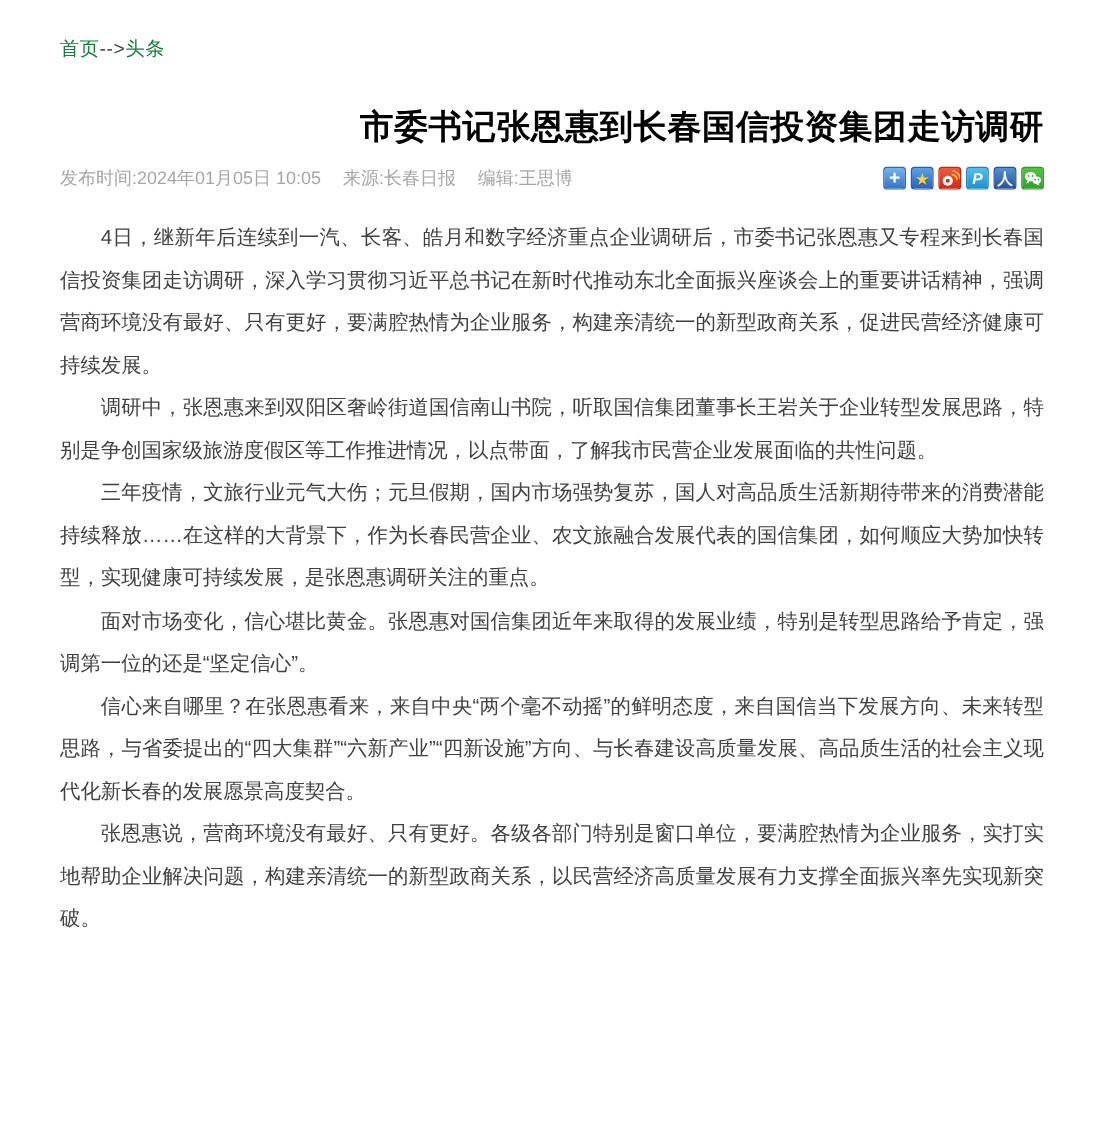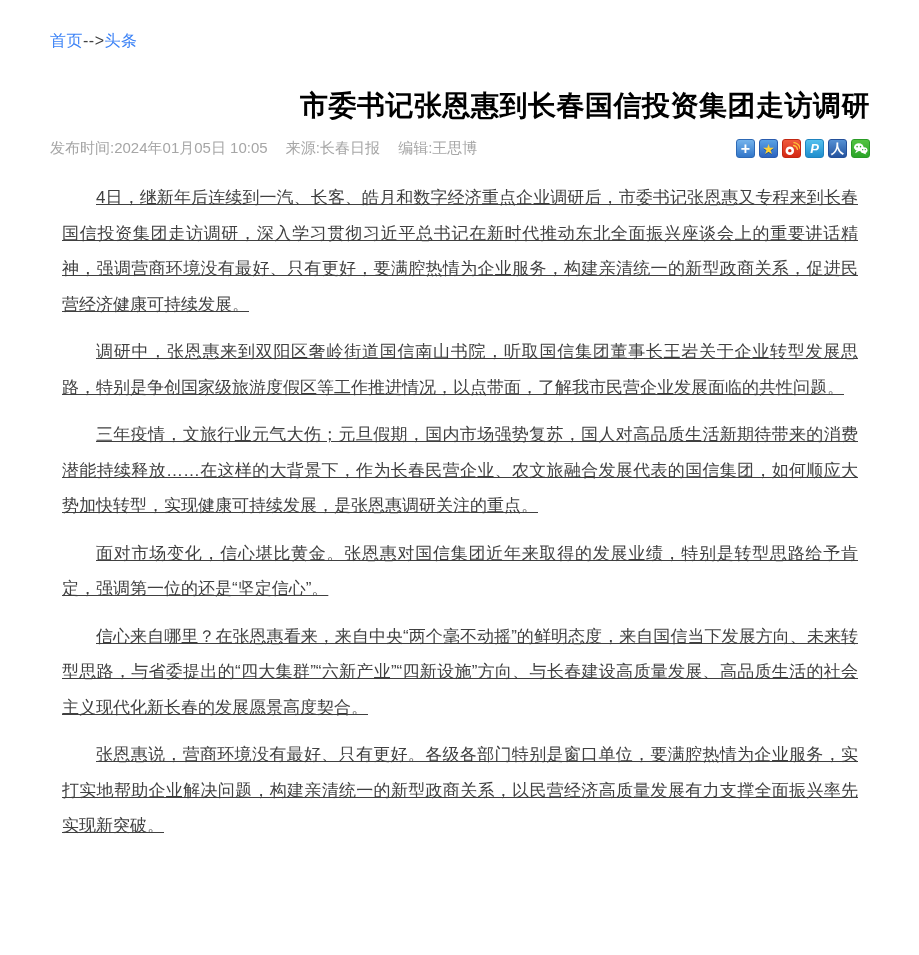--- a/index.html
+++ b/index.html
@@ -16,21 +16,21 @@
     padding: 0 49px 20px 50px;
     background: #ffffff;
   }
   .breadcrumb {
     padding-top: 31px;
     font-size: 16px;
     color: #404040;
     letter-spacing: 0.5px;
   }
   .breadcrumb a {
-    color: #3b82f6;
+    color: #15803d;
     text-decoration: none;
     cursor: pointer;
   }
   .breadcrumb .sep { color: #404040; }
   h1.title {
     margin: 36px 0 0 0;
     font-size: 28px;
     line-height: 1.3;
     font-weight: 700;
     color: #000000;
@@ -108,23 +108,22 @@
     border: 1px solid #2a9b26;
   }
   .article-body {
     margin-top: 22px;
     font-size: 17px;
     line-height: 35.5px;
     color: #404040;
     text-align: justify;
   }
   .article-body p {
-    margin: 12px;
+    margin: 0;
     text-indent: 2em;
-    text-decoration: underline;
   }
 </style>
 </head>
 <body>
 
 <div class="page">
 
   <div class="breadcrumb">
     <a>首页</a><span class="sep">--&gt;</span><a>头条</a>
   </div>

